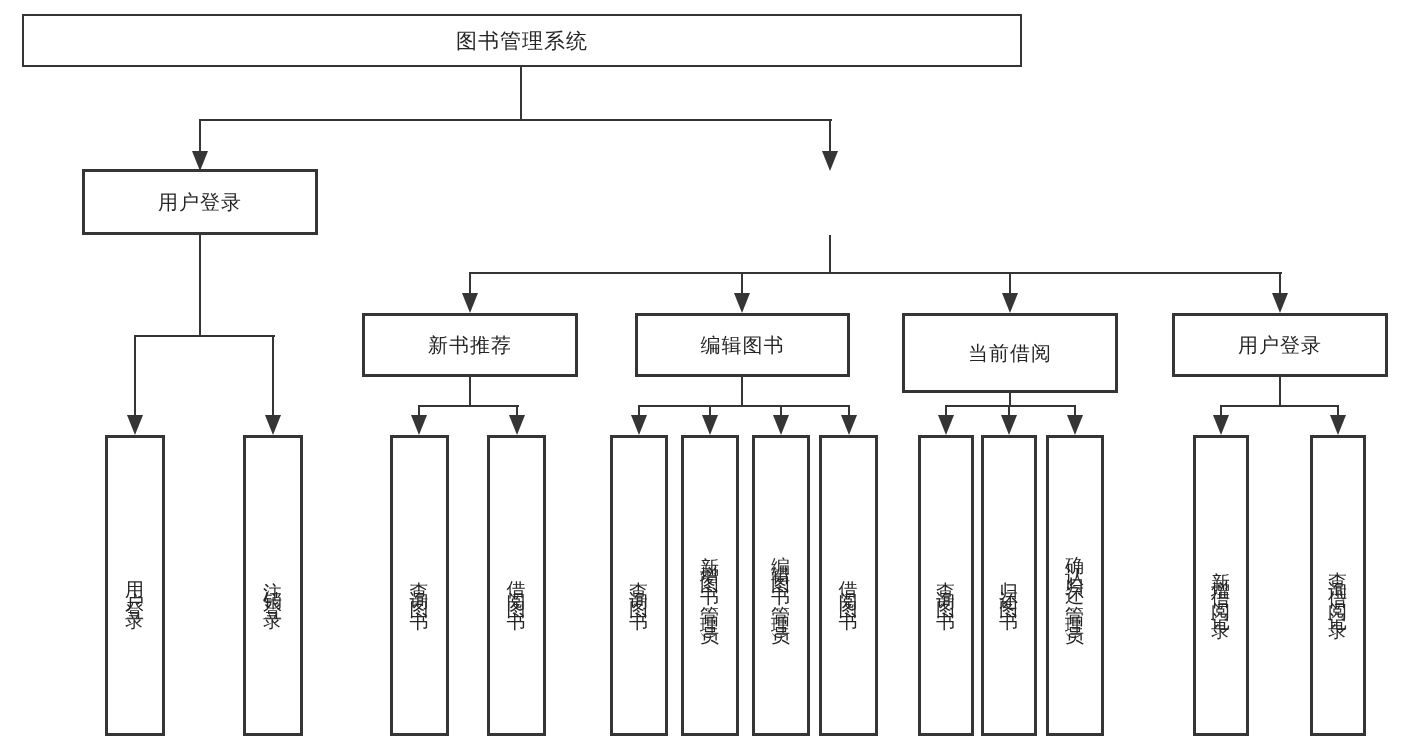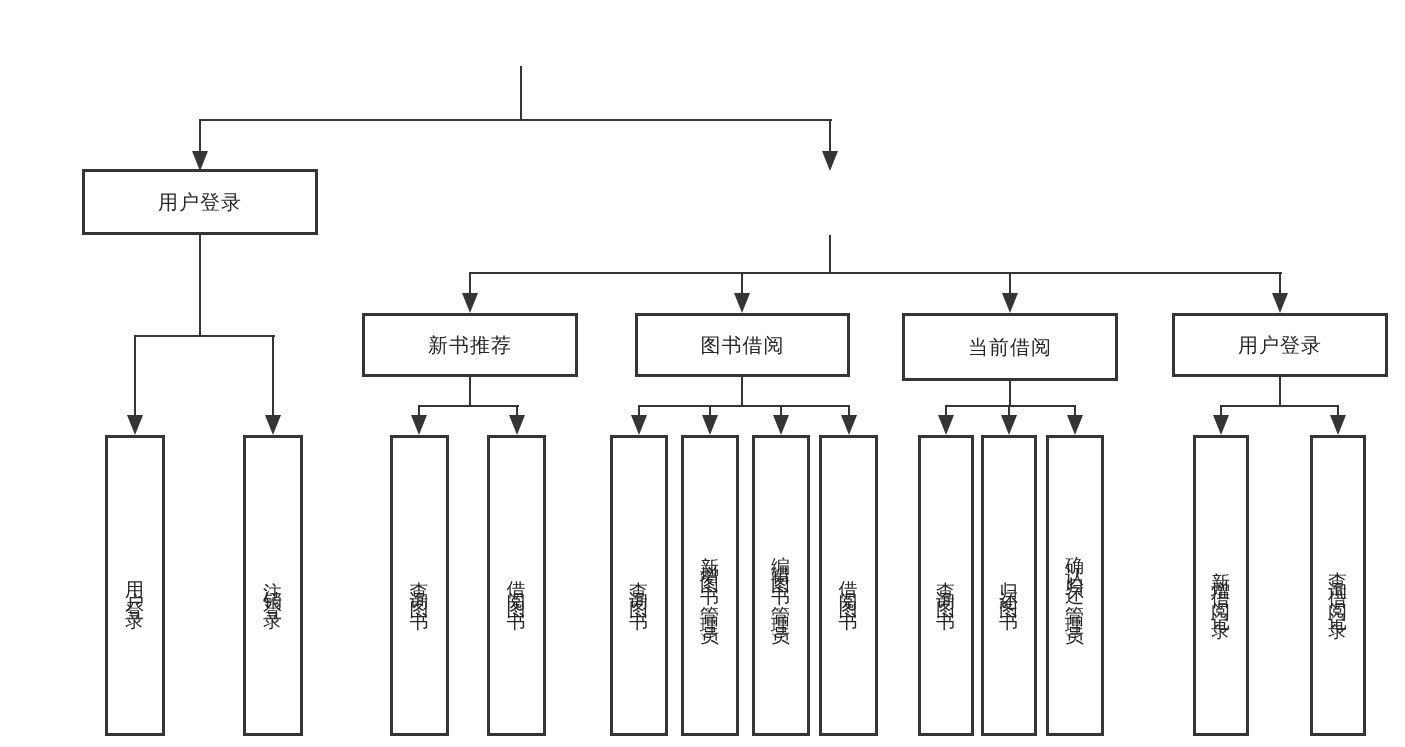--- a/index.html
+++ b/index.html
@@ -113,29 +113,30 @@
   <div class="vline" style="left:1074px;top:405px;height:12px"></div>
   <div class="arrow" style="left:1067px;top:415px"></div>
 
   <div class="vline" style="left:1279px;top:377px;height:30px"></div>
   <div class="hline" style="left:1220px;top:405px;width:119px"></div>
   <div class="vline" style="left:1220px;top:405px;height:12px"></div>
   <div class="arrow" style="left:1213px;top:415px"></div>
   <div class="vline" style="left:1337px;top:405px;height:12px"></div>
   <div class="arrow" style="left:1330px;top:415px"></div>
 
+  <div class="node root" style="left:22px;top:14px;width:1000px;height:53px">图书管理系统</div>
 
   <div class="node" style="left:82px;top:169px;width:236px;height:66px">用户登录</div>
 
 
   <div class="node" style="left:362px;top:313px;width:216px;height:64px">新书推荐</div>
 
-  <div class="node" style="left:635px;top:313px;width:215px;height:64px">图书借阅</div>
+  <div class="node" style="left:635px;top:313px;width:215px;height:64px">编辑图书</div>
 
-  <div class="node" style="left:902px;top:313px;width:216px;height:68px">当前借阅</div>
+  <div class="node" style="left:902px;top:313px;width:216px;height:80px">当前借阅</div>
 
   <div class="node" style="left:1172px;top:313px;width:216px;height:64px">用户登录</div>
 
   <div class="node vtext" style="left:105px;top:435px;width:60px;height:301px">用户登录</div>
   <div class="node vtext" style="left:243px;top:435px;width:60px;height:301px">注销登录</div>
 
   <div class="node vtext" style="left:390px;top:435px;width:59px;height:301px">查询图书</div>
   <div class="node vtext" style="left:487px;top:435px;width:59px;height:301px">借阅图书</div>
 
   <div class="node vtext" style="left:610px;top:435px;width:58px;height:301px">查询图书</div>

